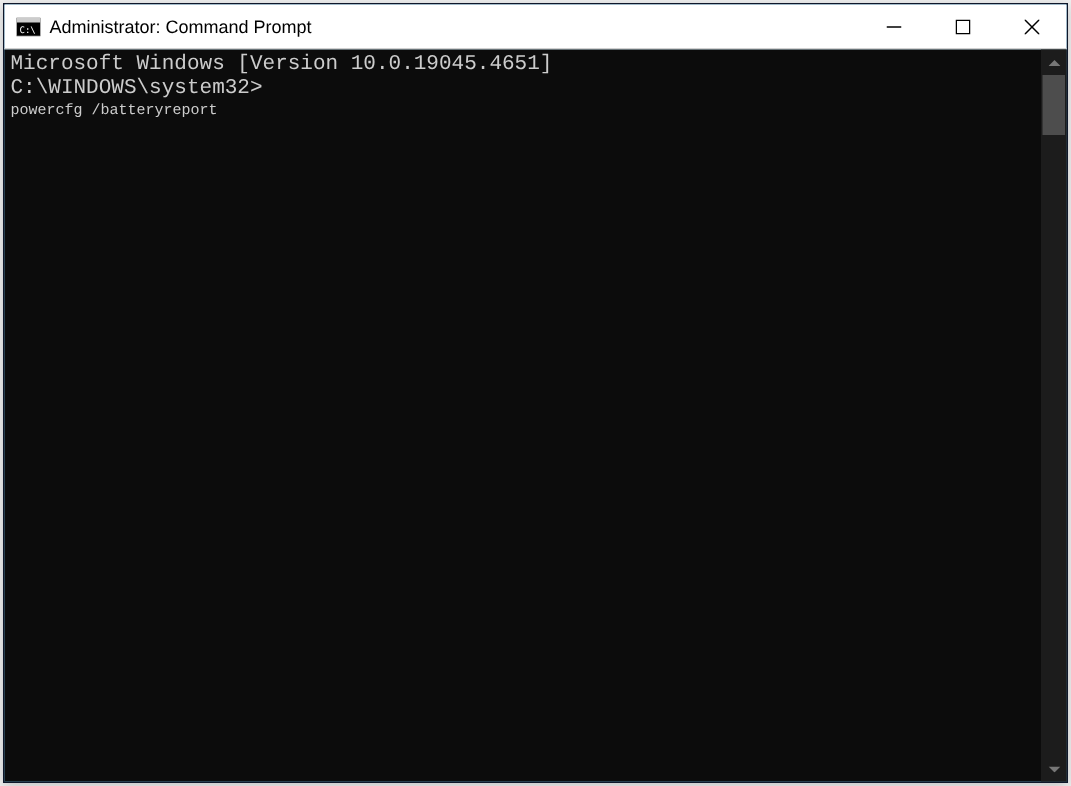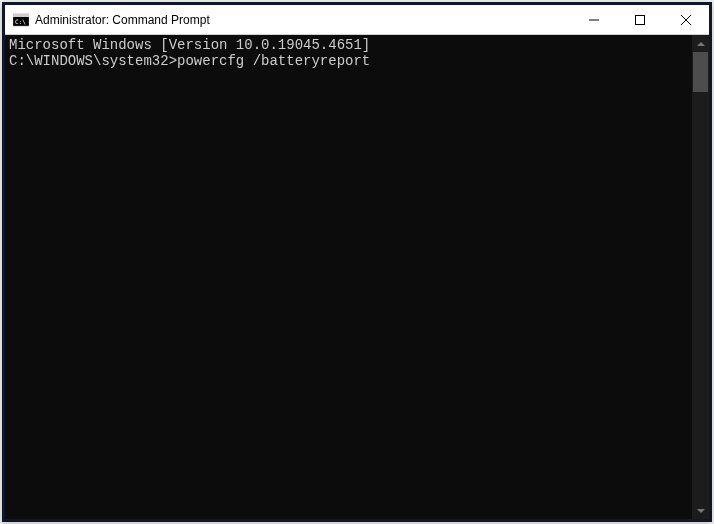--- a/index.html
+++ b/index.html
@@ -9,21 +9,21 @@
       background: #f0f0f0;
       font-family: "Segoe UI", Tahoma, sans-serif;
       font-size: 12px;
       overflow: hidden;
     }
     .window {
       width: 710px;
       height: 520px;
       margin: 2px;
       background: #7dd3fc;
-      border: 3px solid #0f172a;
+      border: 1px solid #0f172a;
       box-shadow: 0 2px 8px rgba(0,0,0,0.2);
       display: flex;
       flex-direction: column;
     }
     .titlebar {
       height: 30px;
       display: flex;
       align-items: center;
       background: #fff;
       border-bottom: 1px solid #d0d0d0;
@@ -93,28 +93,29 @@
       align-items: center;
       justify-content: center;
       color: #888;
       font-size: 8px;
     }
     .scroll-arrow.up { top: 0; }
     .scroll-arrow.down { bottom: 0; }
     .term-line { display: block; }
     .prompt-line {
       display: flex;
+      flex-direction: column;
     }
     .cmd-input {
       background: transparent;
       border: none;
       outline: none;
       color: #cccccc;
       font-family: Consolas, "Courier New", monospace;
-      font-size: 14px;
+      font-size: 10px;
       line-height: 16px;
       flex: 1;
       padding: 0;
     }
   </style>
 </head>
 <body>
 
 <div class="window">
   <div class="titlebar">

